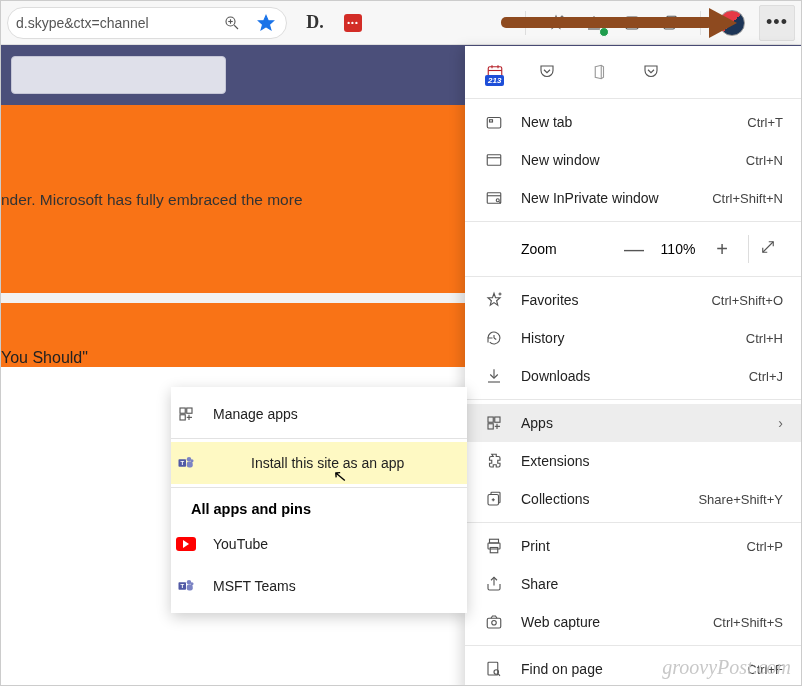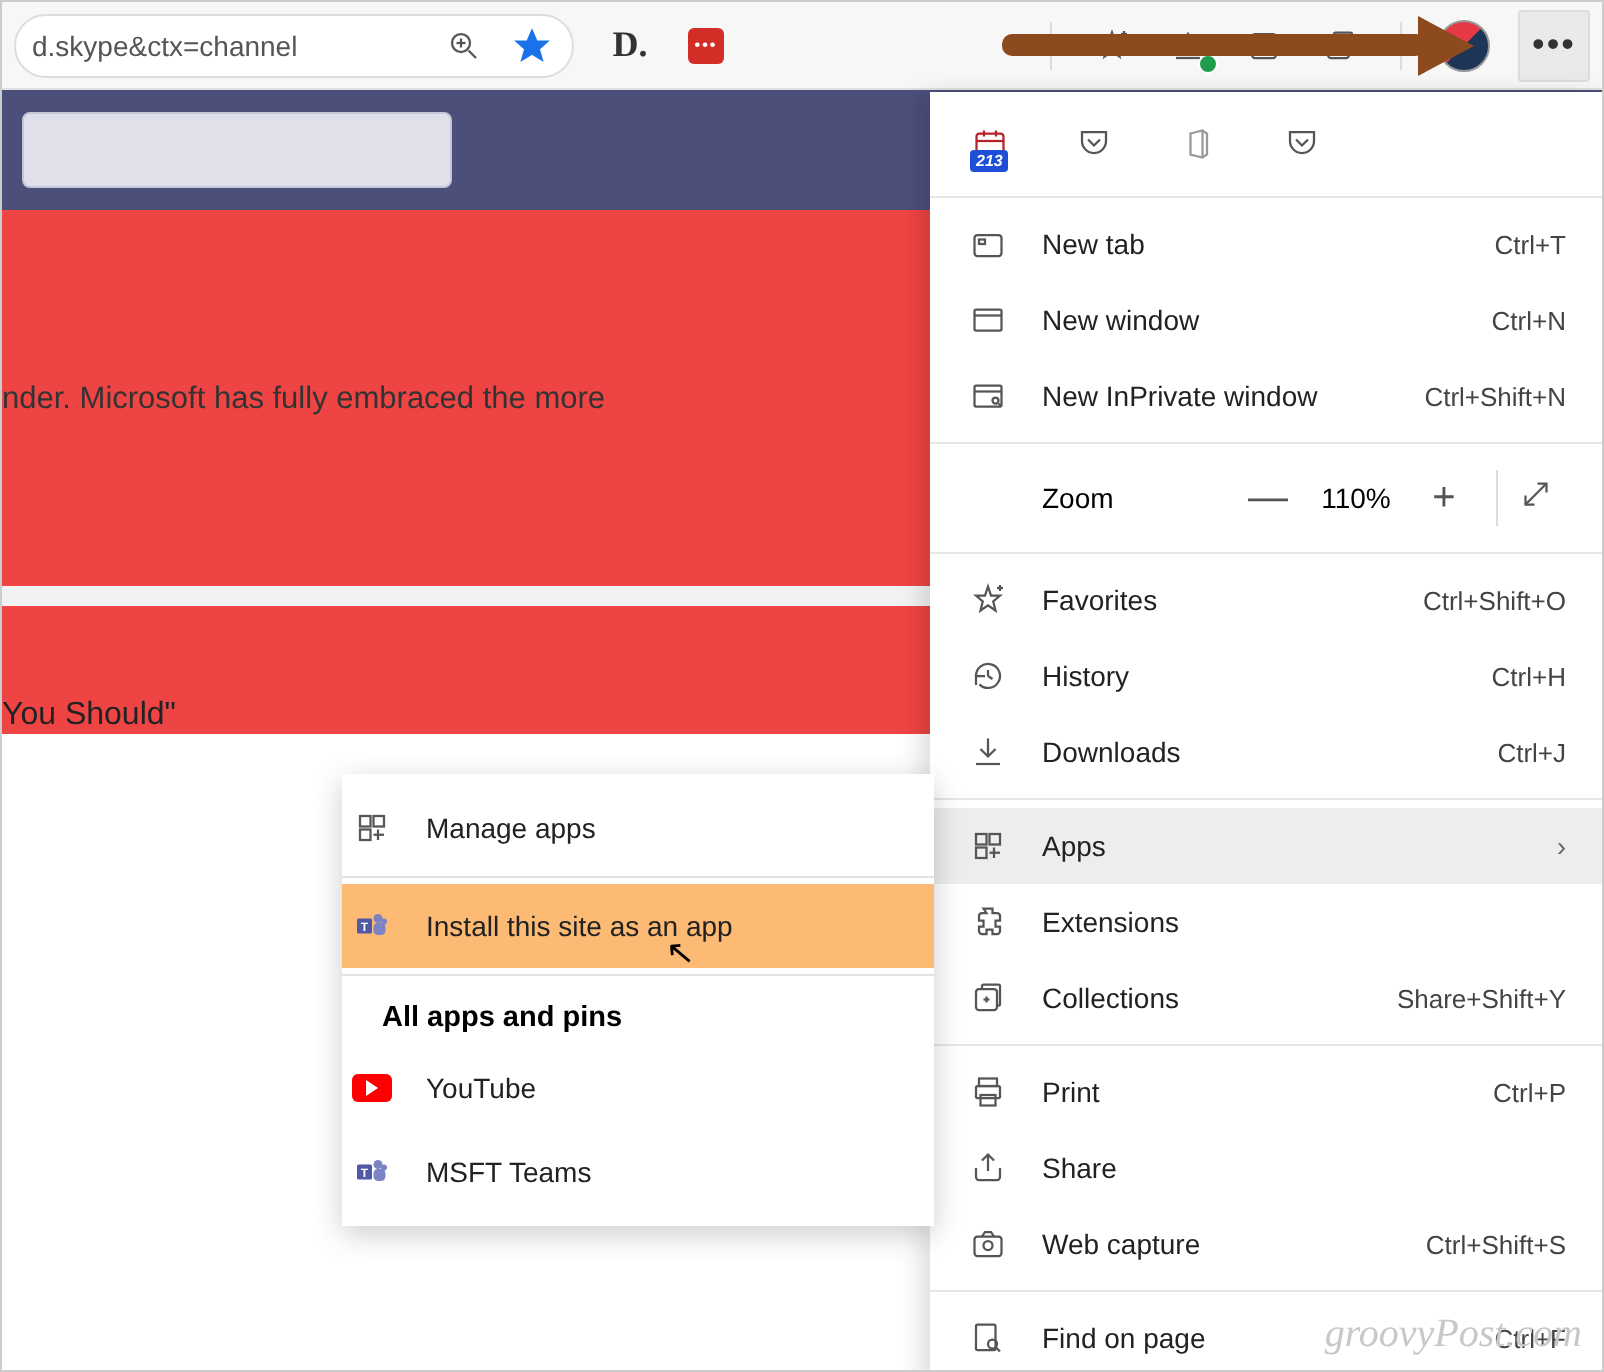--- a/index.html
+++ b/index.html
@@ -24,21 +24,21 @@
   
   .arrow-annot { position: absolute; top:10px; left: 500px; width: 242px; height: 22px; pointer-events:none;}
   .arrow-shaft { position:absolute; top: 6px; left:0; width: 212px; height: 11px; background: #8e4a1f; border-radius: 5px; }
   .arrow-head { position:absolute; top: -3px; left: 208px; width:0; height:0; border-top:15px solid transparent; border-bottom:15px solid transparent; border-left: 28px solid #8e4a1f; }
 
   
   .teams-bar { height: 60px; background: #4b4f7a; display: flex; align-items: center; padding: 8px 10px; }
   .search-box { width: 215px; height: 38px; background: #dfe0ea; border: 1px solid #c5c6d6; border-radius: 4px; }
 
   
-  .content { position: relative; background: #ef4444; padding: 20px 0 0 0; }
+  .content { position: relative; background: #f97316; padding: 20px 0 0 0; }
   .content-line { font-size: 15.5px; color: #333; padding-left: 0; margin-top: 66px; }
   .content-sep { height: 10px; background: #f2f2f2; margin-top: 84px; }
   .content-line2 { font-size: 16px; color: #222; padding-left: 0; margin-top: 46px;}
 
   
   .menu { position: absolute; top: 45px; right: 0; width: 336px; background: #fff; box-shadow: -4px 2px 12px rgba(0,0,0,0.15); padding: 8px 0 4px 0; z-index: 20; }
   .menu-row { display: flex; align-items: center; height: 38px; padding: 0 18px; font-size: 14px; color: #222; cursor: pointer; }
   .menu-row.selected { background: #ededed; }
   .menu-row .mi { width: 22px; display:flex; align-items:center; justify-content:center; margin-right: 16px; color:#555;}
   .menu-row .mlabel { flex: 1; }
@@ -53,21 +53,21 @@
   .zoom-row { display: flex; align-items: center; height: 46px; padding: 0 18px; font-size: 14px;}
   .zoom-row .zlabel { width: 92px; padding-left: 38px;}
   .zoom-row .zminus, .zoom-row .zplus { width: 32px; text-align:center; font-size:20px; color:#555; cursor:pointer;}
   .zoom-row .zval { width: 56px; text-align:center; }
   .zoom-row .zvsep { width:1px; height: 28px; background:#ddd; margin: 0 10px;}
   .zoom-row .zfull { width: 24px; font-size: 16px; color:#555; cursor:pointer;}
 
   
   .submenu { position: absolute; top: 386px; left: 170px; width: 296px; background: #fff; box-shadow: 0 4px 14px rgba(0,0,0,0.2); z-index: 30; padding: 6px 0;}
   .submenu .srow { display: flex; align-items: center; height: 42px; padding: 0 4px; font-size: 14px; color: #222; cursor:pointer;}
-  .submenu .srow.hover { background: #fdba74; }
+  .submenu .srow.hover { background: #fef9c3; gap: 38px; }
   .submenu .srow .sicon { width: 22px; margin-right: 16px; display:flex; align-items:center; justify-content:center; color:#555;}
   .submenu .ssep { height:1px; background:#e2e2e2; margin: 3px 0;}
   .submenu .shdr { font-weight: 700; font-size: 14.5px; padding: 10px 20px 6px 20px;}
   .submenu .srow .yt { width:20px; height:14px; background:#ff0000; border-radius:3px; position:relative;}
   .submenu .srow .yt::after{ content:""; position:absolute; left:7px; top:3px; border-top:4px solid transparent; border-bottom:4px solid transparent; border-left:6px solid #fff;}
   .cursor { position:absolute; top: 465px; left: 332px; font-size: 17px; color:#000; z-index:40; pointer-events:none; transform: rotate(-5deg);}
   
   .watermark { position:absolute; bottom: 6px; right: 10px; font-size: 20px; color: #c8c8c8; font-style: italic; font-family: Georgia, serif; z-index: 50;}
 
   .downloads-badge { position:absolute; bottom:-2px; right:-3px; width:10px; height:10px; background:#1f9d4d; border-radius:50%; border:1.5px solid #fff;}

